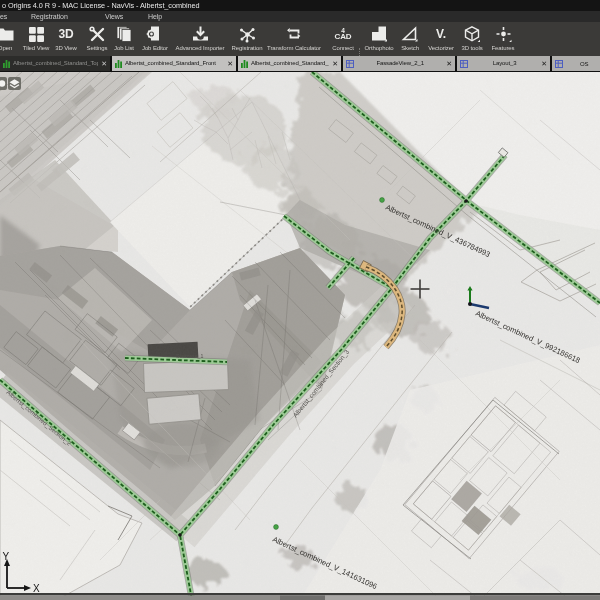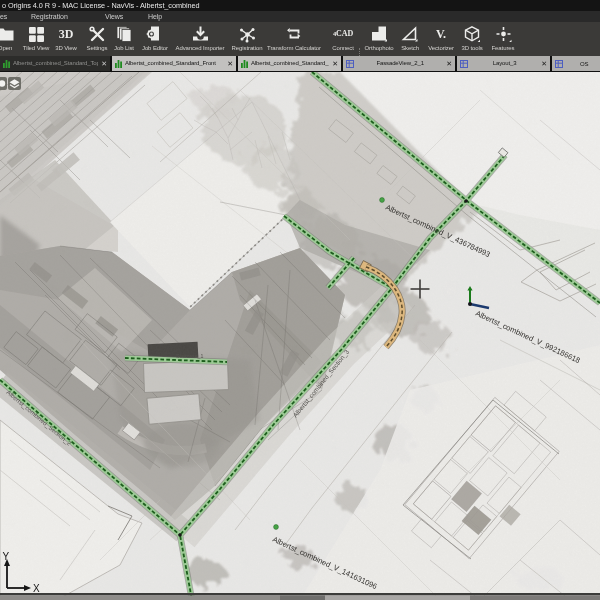--- a/index.html
+++ b/index.html
@@ -3,21 +3,21 @@
 <meta charset="utf-8">
 <style>
   html,body{margin:0;padding:0;background:#000;}
   #app{position:relative;width:600px;height:600px;overflow:hidden;font-family:"Liberation Sans",sans-serif;background:#eae8e5;}
   .bar{position:absolute;left:0;width:600px;}
   #titlebar{top:0;height:11px;background:#141414;color:#e6e6e6;font-size:7.3px;letter-spacing:-0.05px;line-height:11px;padding-left:2px;box-sizing:border-box;}
   #menubar{top:11px;height:11px;background:#2a2a2a;color:#cccccc;font-size:7px;letter-spacing:-0.05px;line-height:11px;}
   #menubar span{position:absolute;top:0;}
   #toolbar{top:22px;height:34px;background:#3b3a38;}
   .titem{position:absolute;top:2px;text-align:center;color:#d4d3d0;font-size:6px;letter-spacing:-0.1px;}
-  .titem .ic{height:20px;display:flex;align-items:center;justify-content:center;font-family:Liberation Serif, serif;}
+  .titem .ic{height:20px;display:flex;align-items:center;justify-content:center;}
   .titem .lb{margin-top:1px;white-space:nowrap;}
   .tsep{position:absolute;top:26px;height:24px;width:0;border-left:1px dotted #787774;}
   #tabbar{top:56px;height:16px;background:#101010;}
   .tab{position:absolute;top:0;height:15px;font-size:6px;letter-spacing:-0.12px;display:flex;align-items:center;white-space:nowrap;overflow:hidden;}
   .tab .t{flex:1 1 auto;overflow:hidden;min-width:0;line-height:15px;height:15px;}
   .tab .x{flex:none;}
   .tab .x{margin-left:auto;font-size:7px;padding:0 3px;}
   .tab .tic{margin:0 3px 0 3px;flex:none;}
   #map{position:absolute;top:72px;left:0;}
 </style>
@@ -135,21 +135,21 @@
               <path d="M5 5.5h8.5v3"></path>
               <path d="M14 12.5H5.5v-3"></path>
             </g>
             <path d="M13.5 12.2l-3-2.4v4.8z" fill="#ececea" transform="translate(3.2,0) scale(0.9)"></path>
             <path d="M5.5 5.8 8.5 3.4v4.8z" fill="#ececea" transform="translate(-2.9,0) scale(0.9)"></path>
           </svg>
     </div>
         <div class="lb">Transform Calculator</div>
       </div>
     <div class="titem" style="left:328px;width:30px">
-        <div class="ic" style="line-height:6px;color:#ececea;">
+        <div class="ic" style="flex-direction:column;line-height:6px;color:#ececea;">
           <div style="font-size:6.5px;font-weight:bold;">4</div>
           <div style="font-size:8px;font-weight:bold;">CAD</div>
         </div>
         <div class="lb">Connect</div>
       </div>
     <div class="tsep" style="left:359px"></div>
     <div class="titem" style="left:364px;width:30px">
         <div class="ic">
       <svg width="19" height="18" viewBox="0 0 19 18">
             <path fill="#ececea" d="M2 15.5V7h6.5V1.5H16v14z"></path>

